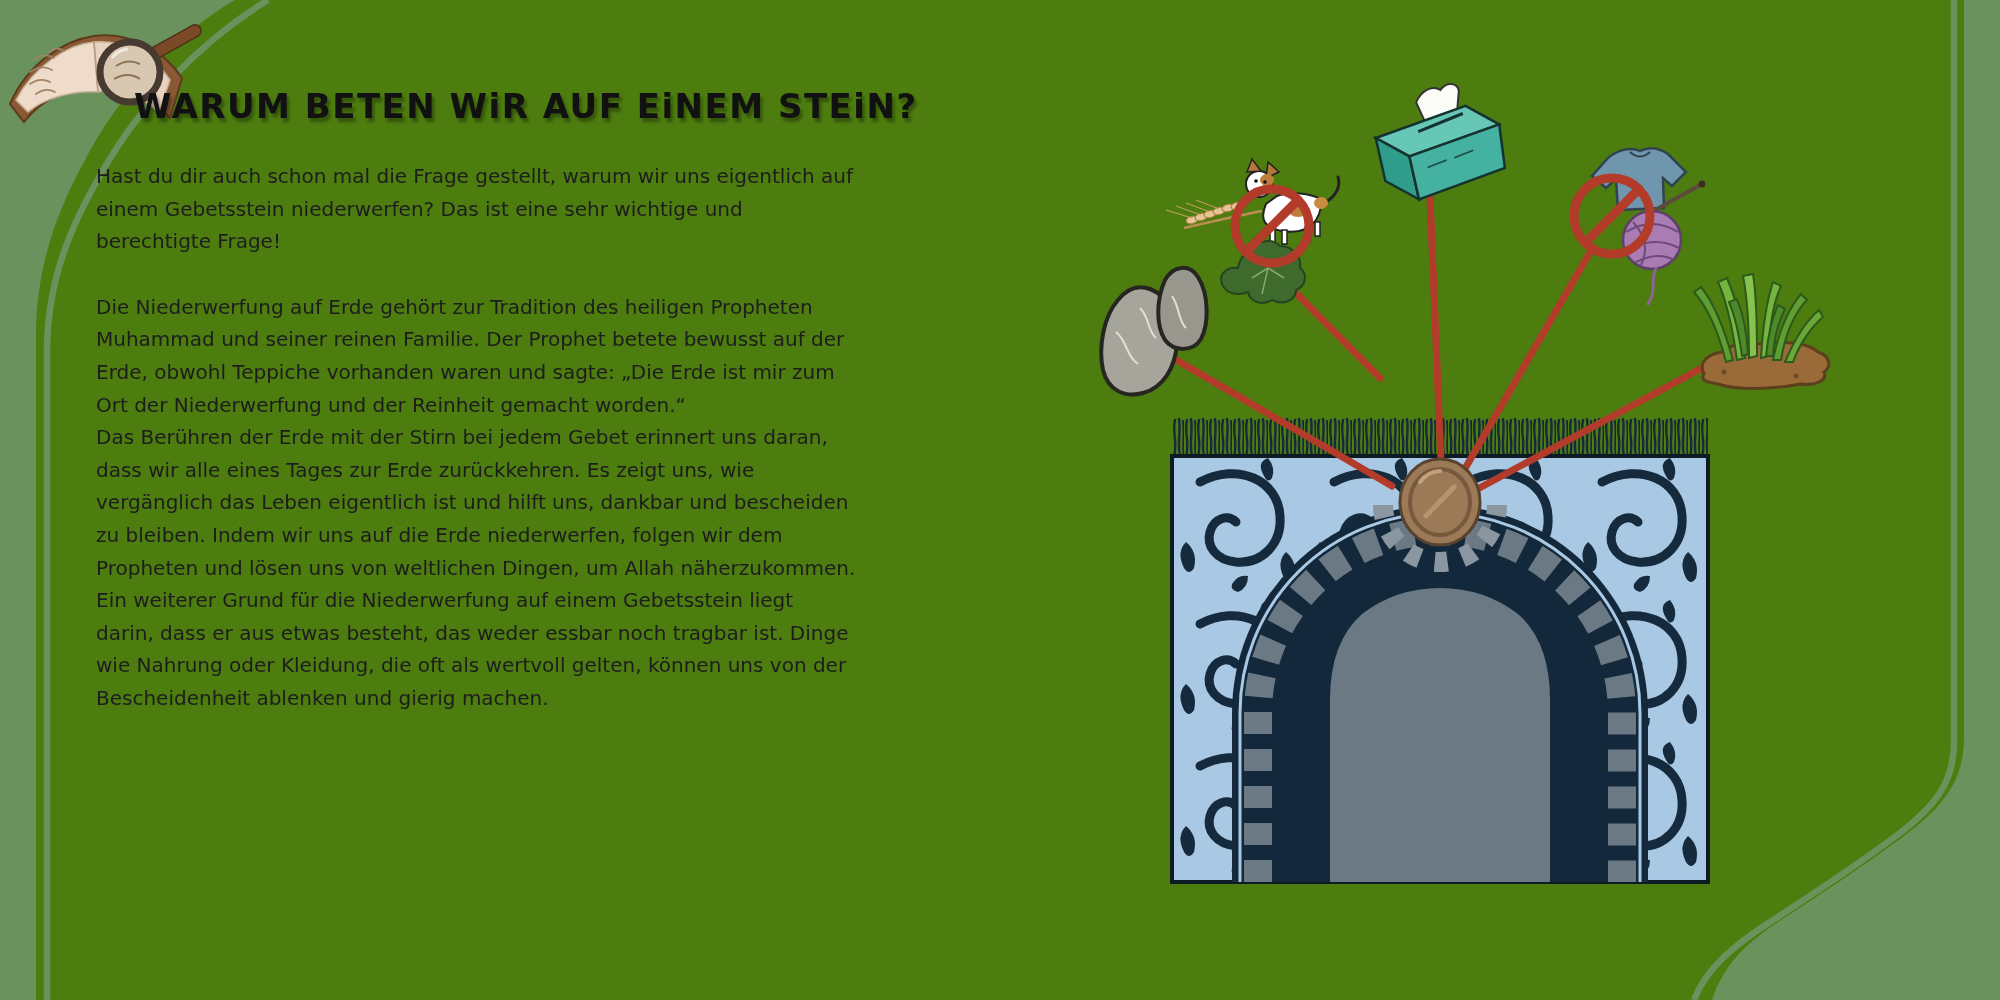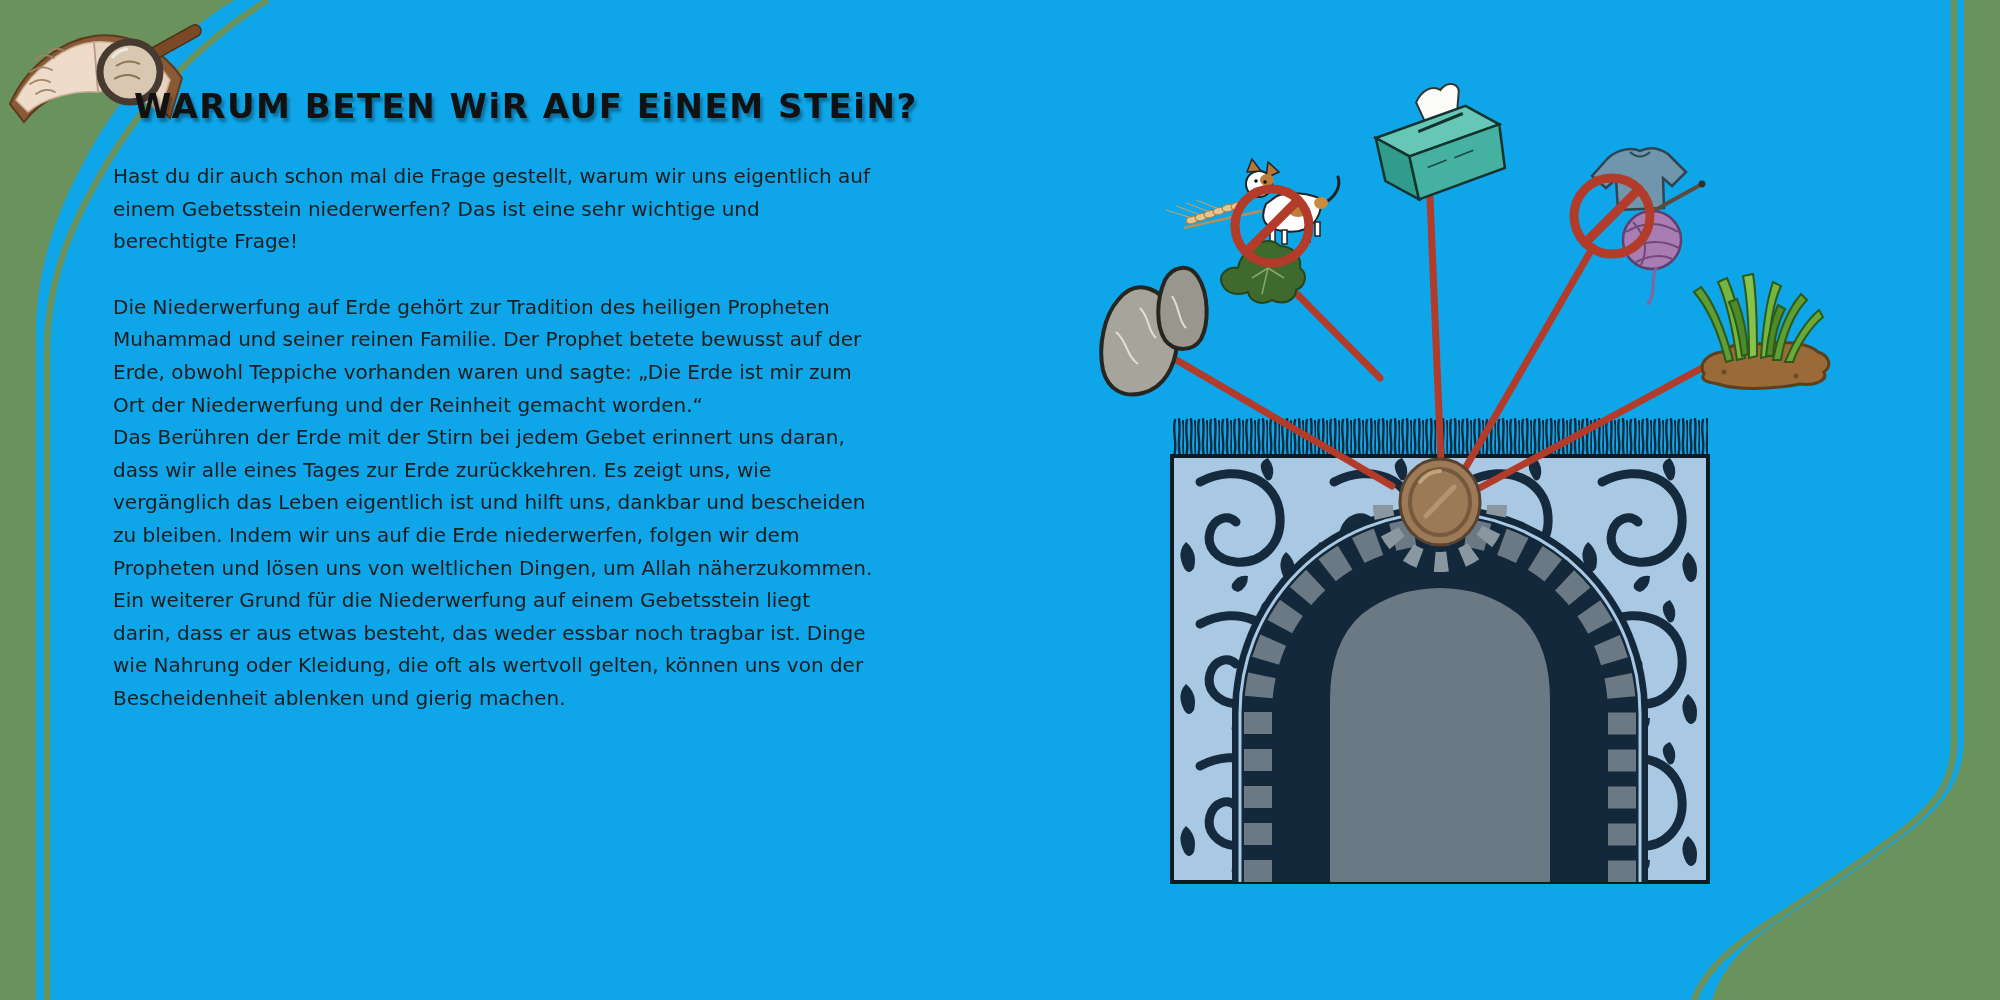--- a/index.html
+++ b/index.html
@@ -1,22 +1,22 @@
 <!DOCTYPE html>
 <html><head>
 <meta charset="utf-8">
 <style>
   html,body{margin:0;padding:0;background:#ffffff}
-  .page{position:relative;width:2000px;height:1000px;background:#0ea5e9;overflow:hidden;
+  .page{position:relative;width:2000px;height:1000px;background:#4d7c0f;overflow:hidden;
         font-family:"DejaVu Sans",sans-serif;color:#1d1d1d}
   svg.decor{position:absolute;left:0;top:0;width:2000px;height:1000px;display:block}
   .title{position:absolute;left:134px;top:86px;margin:0;width:900px;
          font-size:34px;font-weight:800;letter-spacing:1.5px;color:#111;
          text-shadow:2.5px 3.5px 3px rgba(0,0,0,.32);white-space:nowrap}
-  .textcol{position:absolute;left:113px;top:160px;width:980px;
+  .textcol{position:absolute;left:96px;top:160px;width:980px;
            font-size:20px;line-height:32.6px;color:#1d1d1d}
   .textcol p{margin:0 0 33px 0;white-space:pre-line}
   .textcol strong{font-weight:400}
 </style>
 </head>
 <body>
 
 <div class="page">
 
 <svg class="decor" viewBox="0 0 2000 1000">

